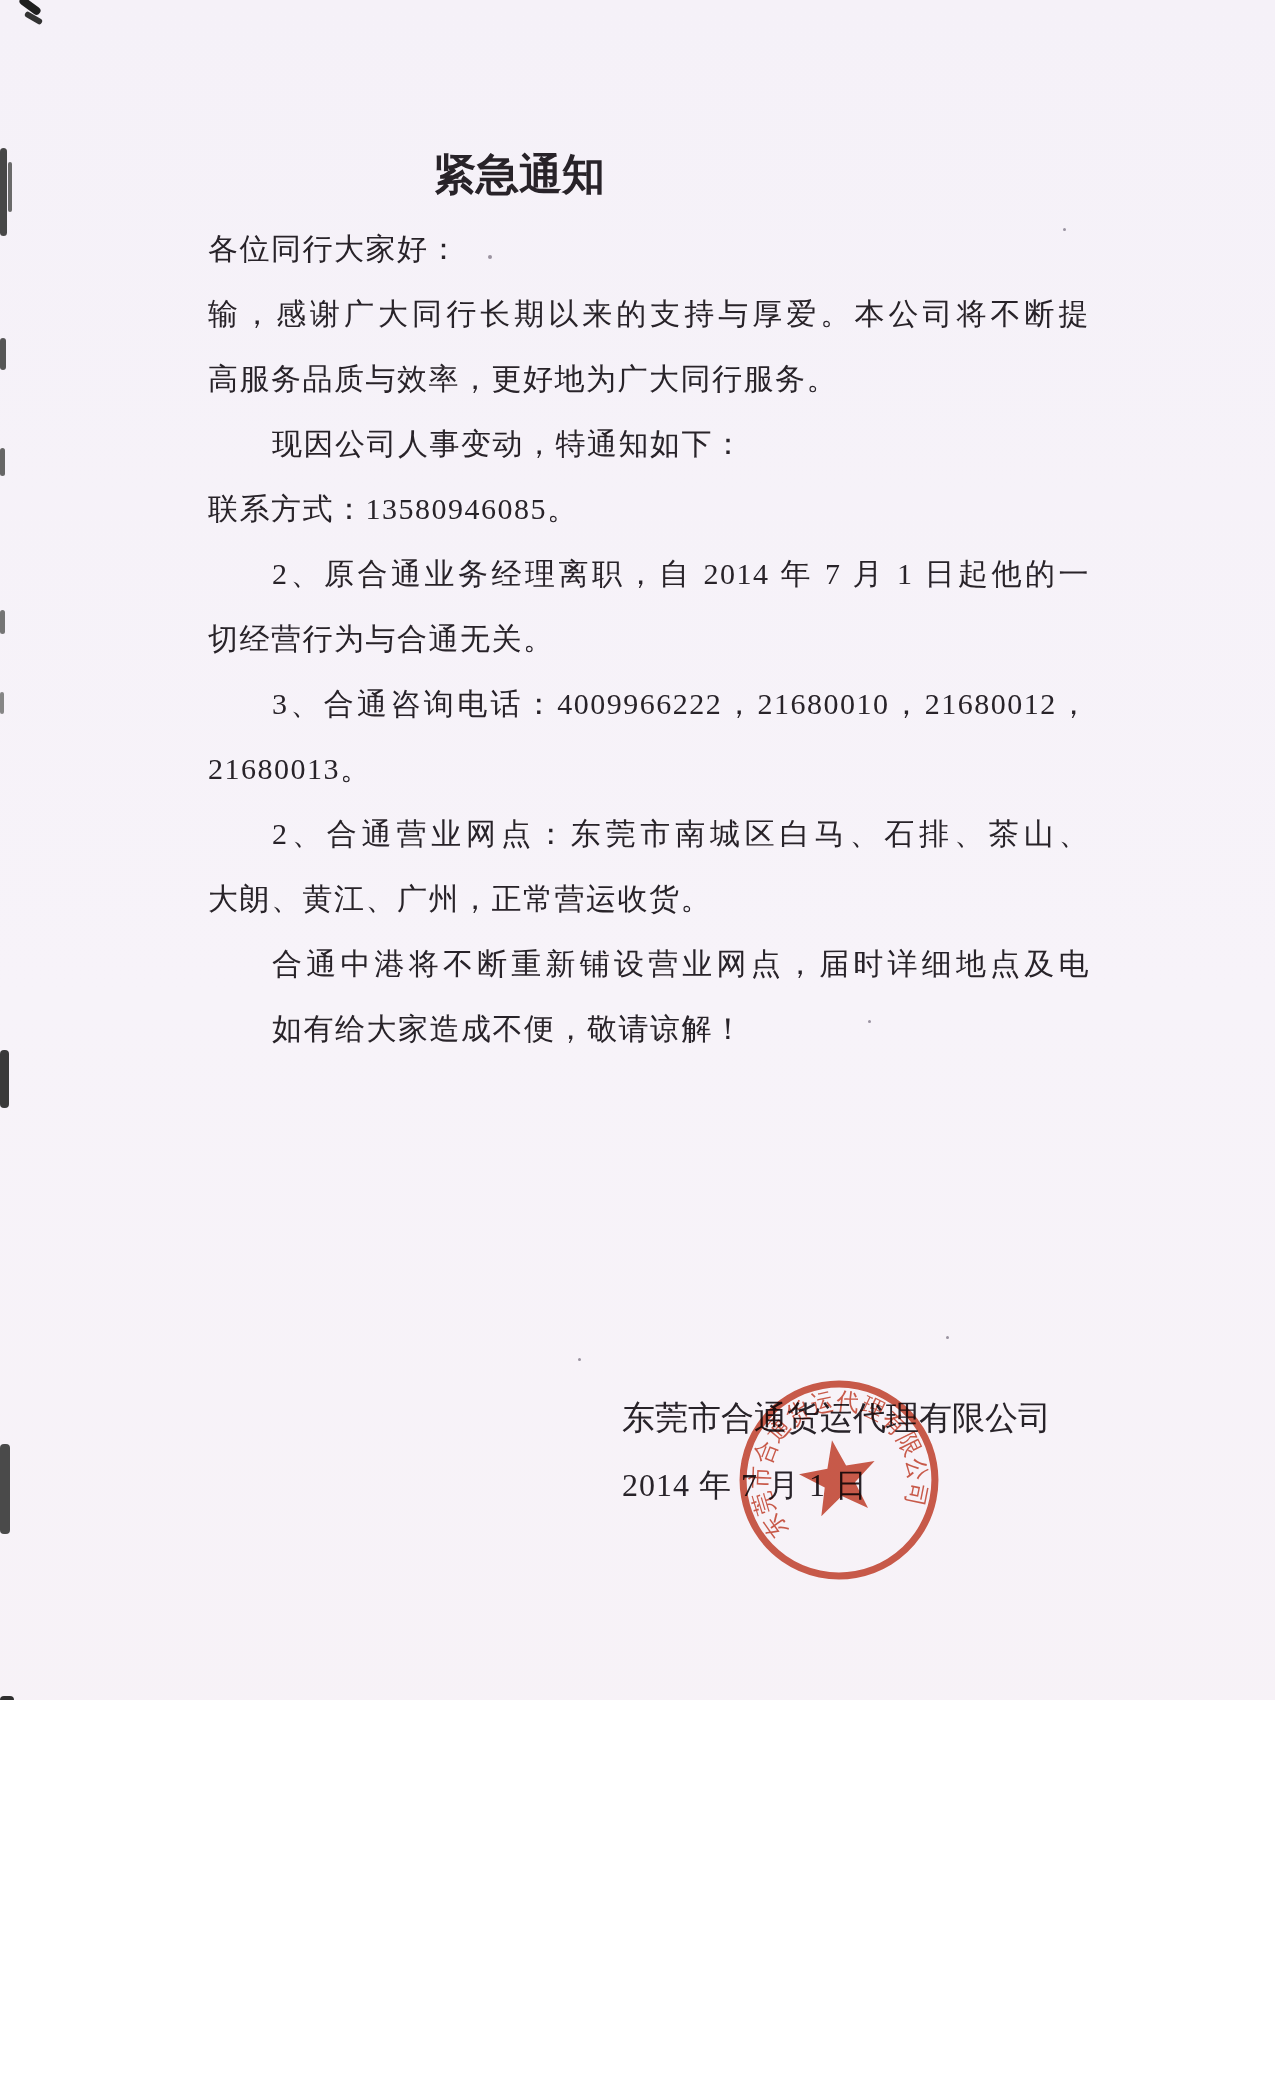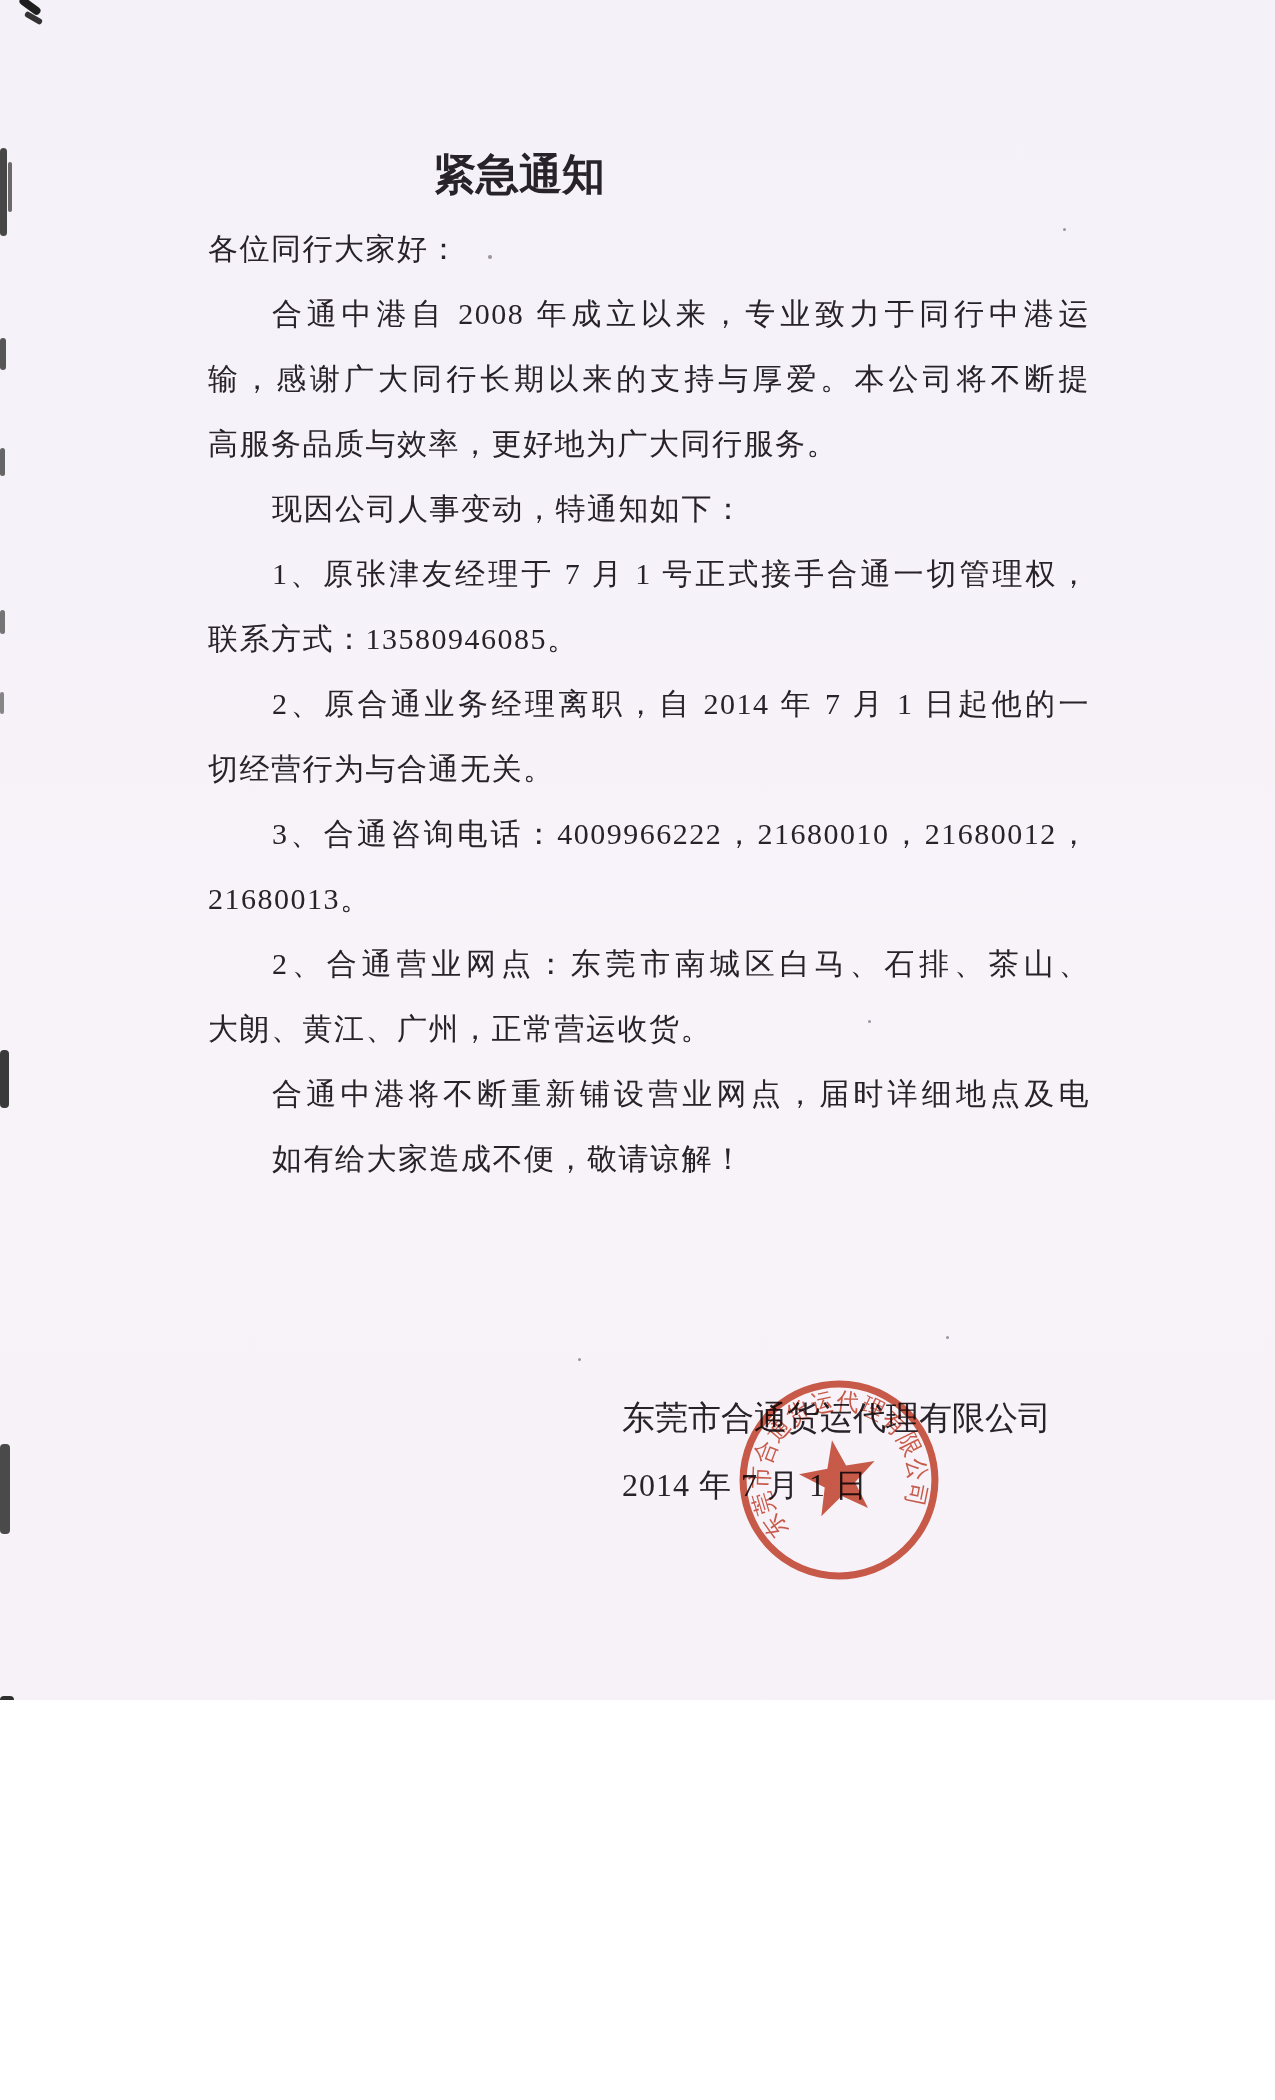--- a/index.html
+++ b/index.html
@@ -84,25 +84,23 @@
 </head>
 <body>
 
 <div class="scan">
   <div class="paper"></div>
 
   <div class="notice-title">紧急通知</div>
 
   <div class="body-lines">
       <div class="line">各位同行大家好：</div>
-      <div class="line indent fill">合通中港自 2008 年成立以来，专业致力于同行中港运</div>
       <div class="line fill">输，感谢广大同行长期以来的支持与厚爱。本公司将不断提</div>
       <div class="line">高服务品质与效率，更好地为广大同行服务。</div>
       <div class="line indent">现因公司人事变动，特通知如下：</div>
-      <div class="line indent fill">1、原张津友经理于 7 月 1 号正式接手合通一切管理权，</div>
       <div class="line">联系方式：13580946085。</div>
       <div class="line indent fill">2、原合通业务经理离职，自 2014 年 7 月 1 日起他的一</div>
       <div class="line">切经营行为与合通无关。</div>
       <div class="line indent fill">3、合通咨询电话：4009966222，21680010，21680012，</div>
       <div class="line">21680013。</div>
       <div class="line indent fill">2、合通营业网点：东莞市南城区白马、石排、茶山、</div>
       <div class="line">大朗、黄江、广州，正常营运收货。</div>
       <div class="line indent fill">合通中港将不断重新铺设营业网点，届时详细地点及电</div>
       <div class="line indent">如有给大家造成不便，敬请谅解！</div>
     </div>

